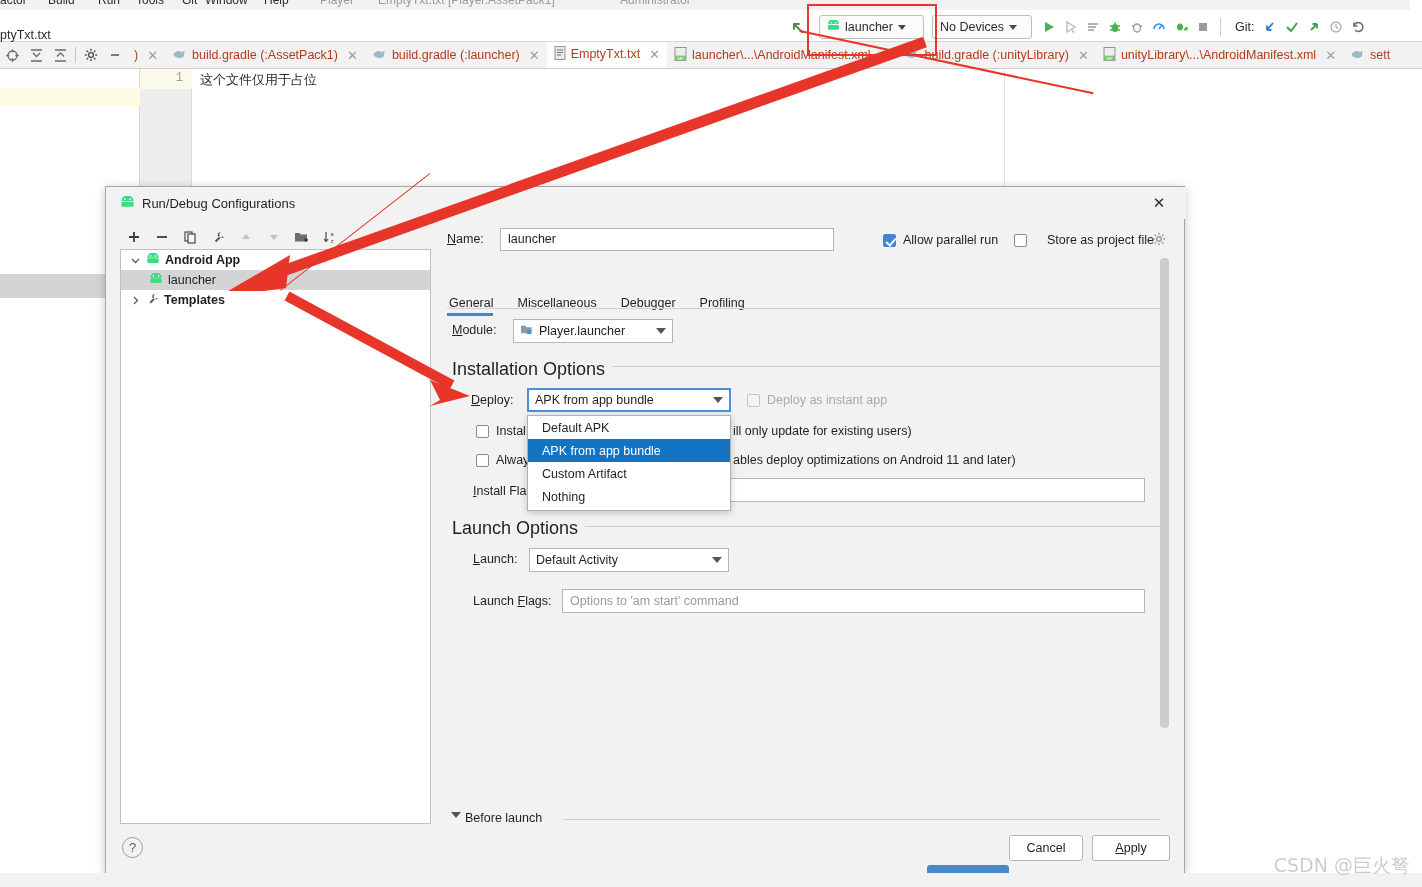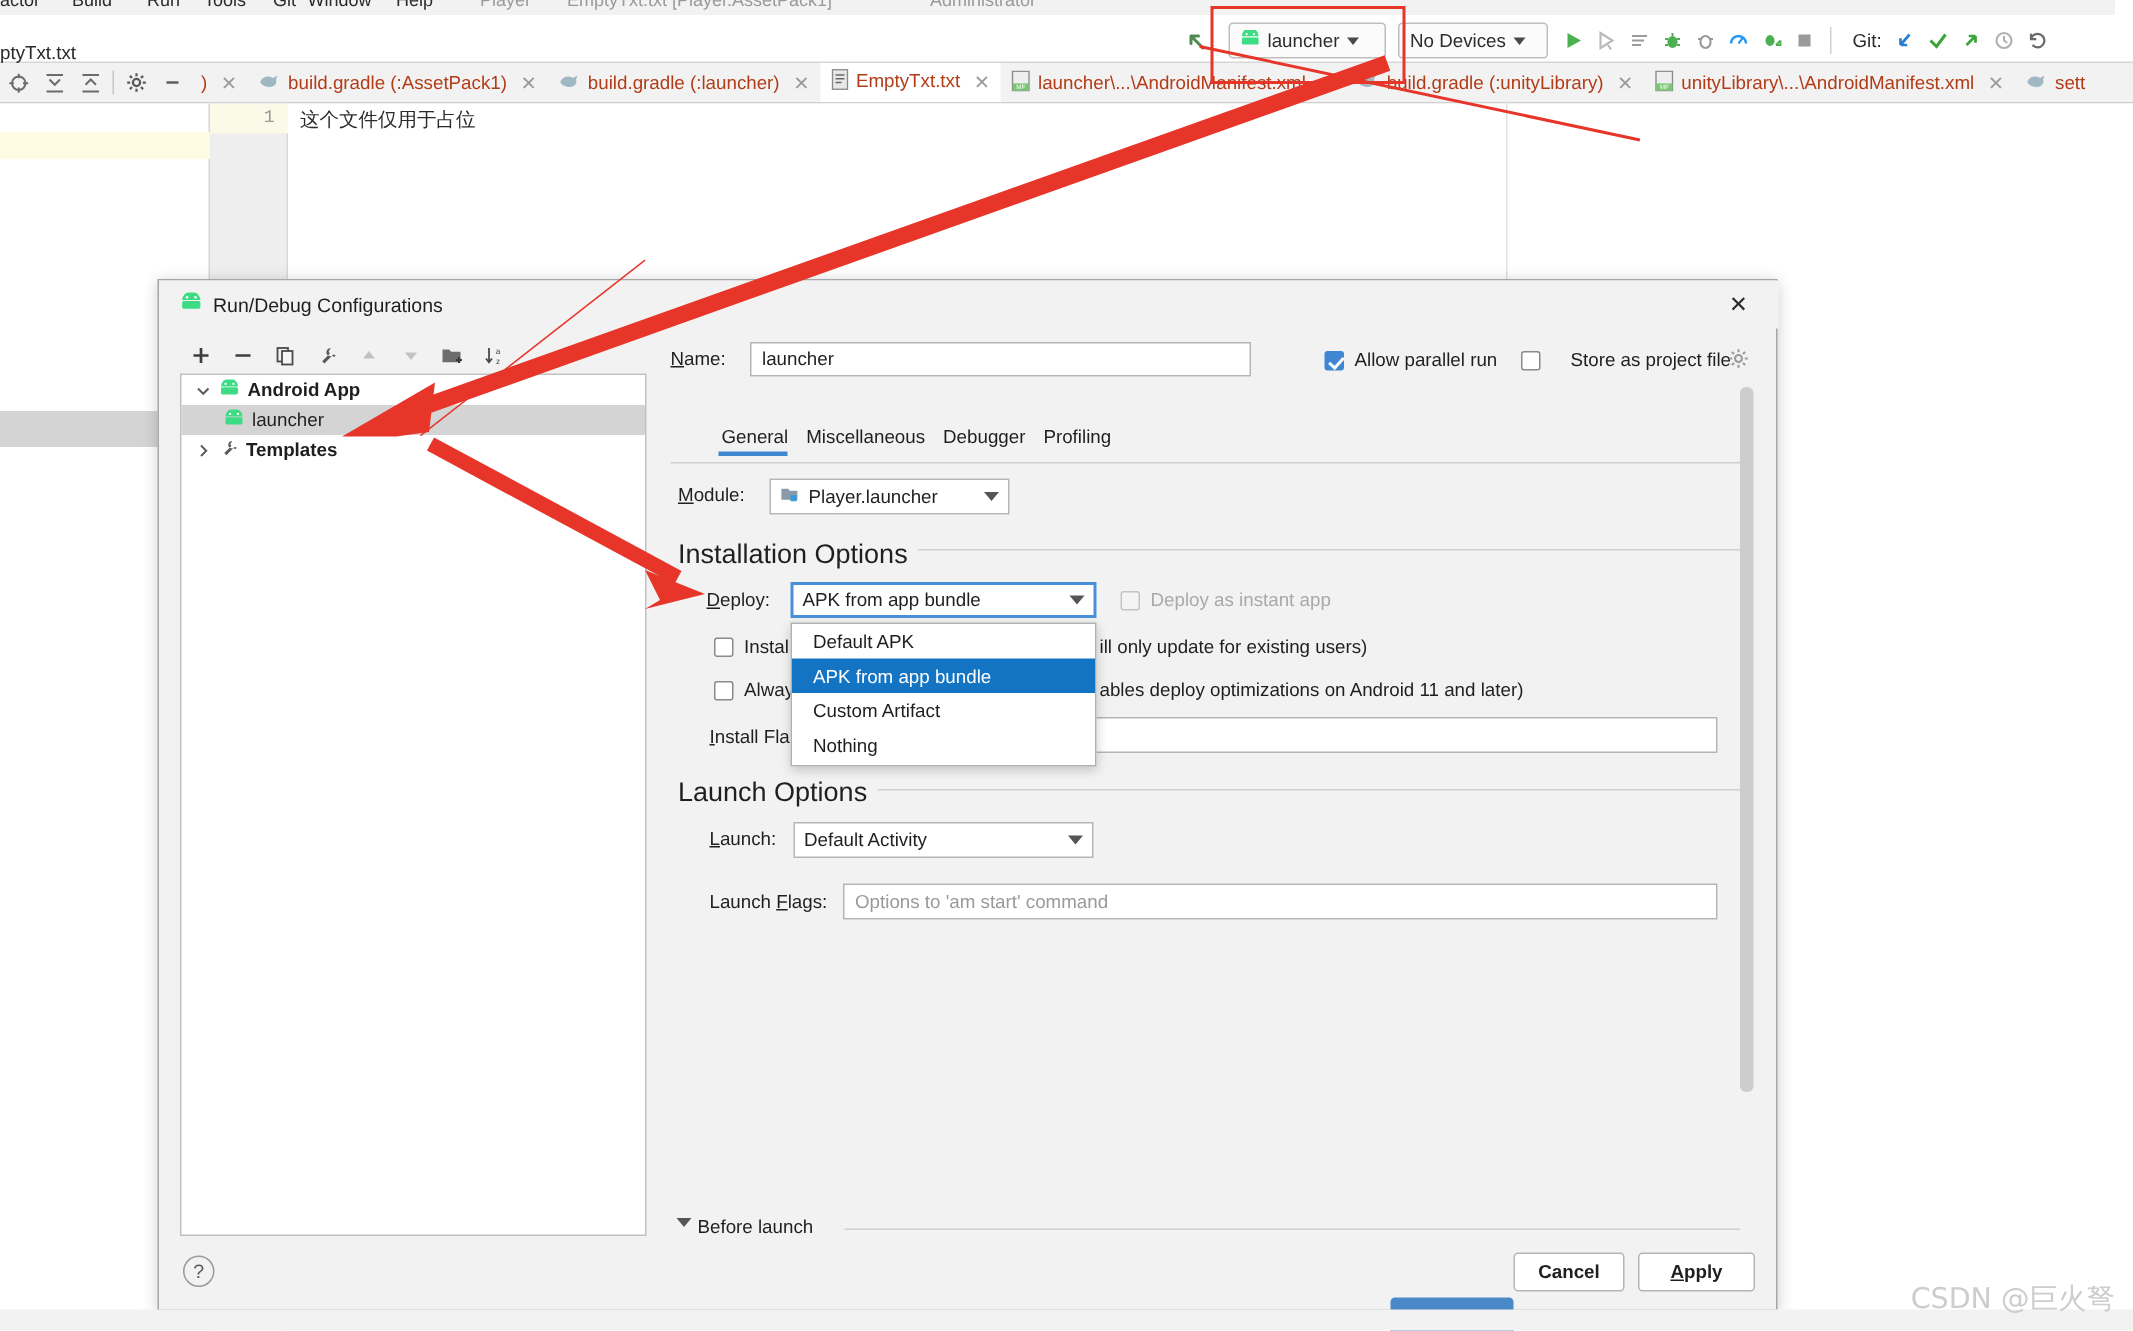--- a/index.html
+++ b/index.html
@@ -132,21 +132,21 @@
   }
   .chk-wrap { position:absolute; display:flex; align-items:center; gap:7px; font-size:12.5px; color:#1f1f1f; white-space:nowrap; }
   .cbox { width:13px; height:13px; border:1px solid #8a8a8a; background:#ffffff; border-radius:2px; flex:none; }
   .cbox.on { background:#3f86d3; border-color:#3f86d3; position:relative; }
   .cbox.on::after {
     content:""; position:absolute; left:4px; top:1px; width:4px; height:8px;
     border:solid #ffffff; border-width:0 2px 2px 0; transform:rotate(42deg);
   }
   .cbox.dis { border-color:#c4c4c4; background:#f4f4f4; }
 
-  .tabs-row { position:absolute; left:447px; top:284px; display:flex; gap:0;margin-left:32px; }
+  .tabs-row { position:absolute; left:447px; top:296px; display:flex; gap:12px; }
   .ctab { font-size:12.5px; color:#1f1f1f; padding:0 10px 6px 2px; position:relative; }
   .ctab.active::after {
     content:""; position:absolute; left:0; right:10px; bottom:0; height:3px; background:#3f86d3;
   }
   .hr-sep { position:absolute; left:447px; top:308px; width:713px; height:1px; background:#d0d0d0; }
 
   .fld-label { position:absolute; font-size:12.5px; color:#1f1f1f; white-space:nowrap; }
 
   .combo {
     position:absolute; height:24px; background:#ffffff; border:1px solid #b5b5b5;
@@ -185,21 +185,21 @@
   .before-label { position:absolute; left:465px; top:811px; font-size:12.5px; color:#1f1f1f; background:#f2f2f2; padding-right:7px; }
 
   .helpbtn {
     position:absolute; left:122px; top:837px; width:21px; height:21px; border-radius:50%;
     border:1px solid #9a9a9a; color:#5a5a5a; font-size:13px;
     display:flex; align-items:center; justify-content:center;
   }
   .btn {
     position:absolute; height:26px; border:1px solid #b5b5b5; background:#ffffff;
     border-radius:3px; font-size:12.5px; color:#1f1f1f;
-    display:flex; align-items:center; justify-content:center;font-weight:bold;
+    display:flex; align-items:center; justify-content:center;
   }
   .btn.primary { background:#4a88c7; border-color:#4a88c7; color:#ffffff; font-weight:bold; }
 
   
   .anno { position:absolute; z-index:90; pointer-events:none; }
   .redthin { position:absolute; z-index:5; background:#e8352a; transform-origin:0 0; }
 
   .watermark {
     position:absolute; right:12px; bottom:8px; font-size:19px; color:#cdcdcd;
     font-family:"DejaVu Sans", sans-serif; z-index:95;

